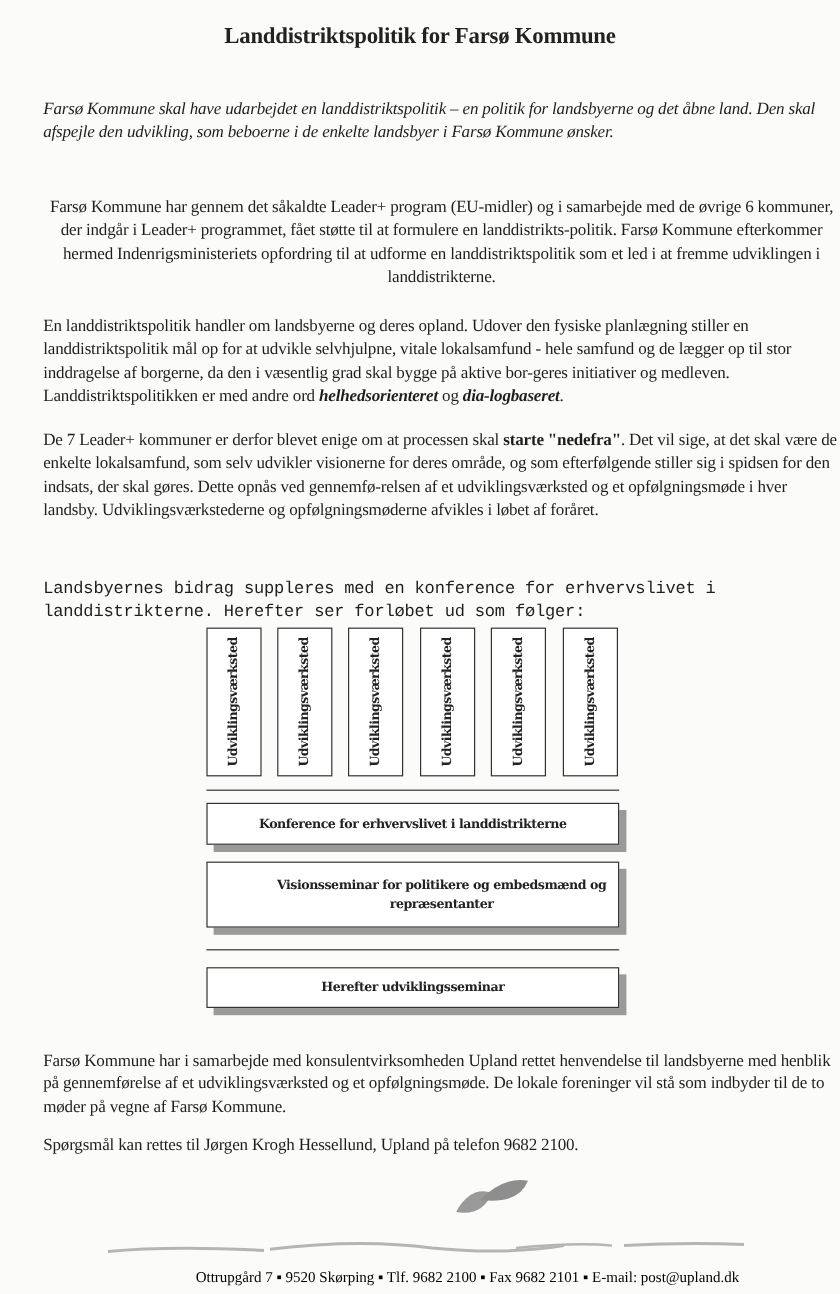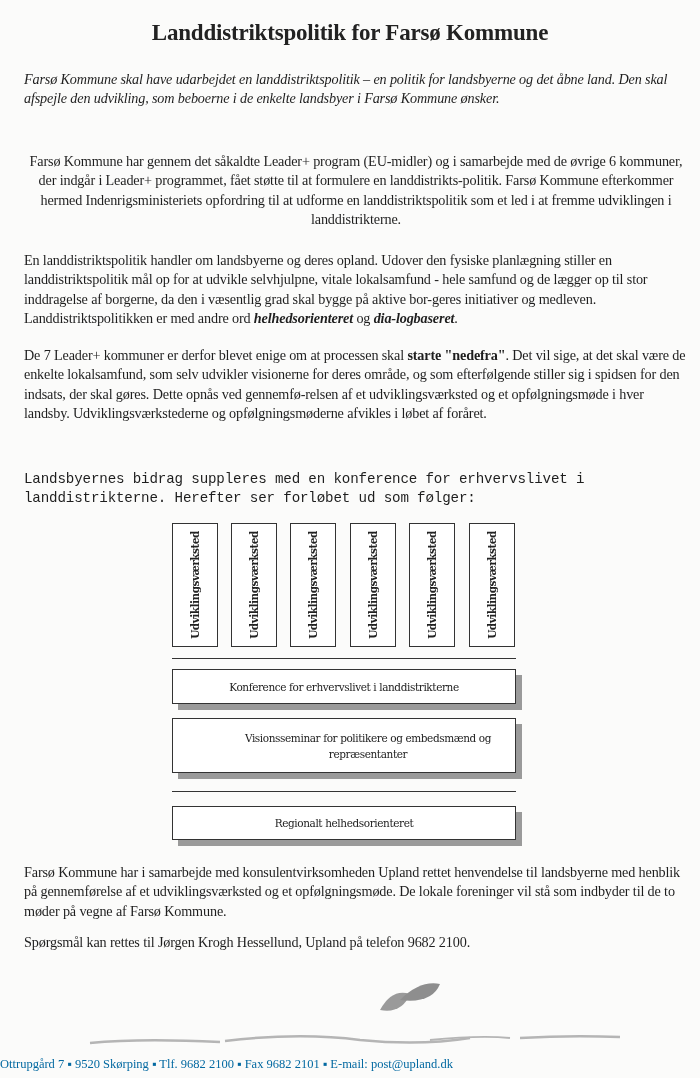--- a/index.html
+++ b/index.html
@@ -2,25 +2,25 @@
 <html><head>
 <meta charset="utf-8">
 <style>
   html, body { margin: 0; padding: 0; }
   body {
     width: 700px; height: 1078px; background: #fbfbfa; position: relative; overflow: hidden;
     font-family: "Liberation Serif", serif; color: #1e1e1e;
   }
   .title {
     position: absolute; top: 20px; left: 0; width: 700px; text-align: center;
-    font-size: 23px; font-weight: bold; letter-spacing: -0.2px; color: #222;
+    font-size: 19px; font-weight: bold; letter-spacing: -0.2px; color: #222;
   }
   .para {
     position: absolute; left: 20px; width: 664px; font-size: 14.2px; line-height: 19.3px;
-    margin: 4px; letter-spacing: -0.15px;
+    margin: 16px; letter-spacing: -0.15px;
   }
   .intro { top: 66px; font-style: italic; }
   .p1 { top: 148px; text-align: center; }
   .p2 { top: 247px; }
   .p3 { top: 342px; }
   .p4 { top: 466px; font-family: Liberation Mono, monospace; }
   .p5 { top: 859px; }
   .p6 { top: 929px; }
   em { font-style: italic; font-weight: bold; }
   b { font-weight: bold; }
@@ -35,35 +35,35 @@
     transform: rotate(-90deg); white-space: nowrap;
     font-family: "DejaVu Serif", serif; font-weight: bold; font-size: 10.5px;
     letter-spacing: -0.5px; color: #222;
   }
   .hline { position: absolute; left: 172px; width: 344px; height: 0; border-top: 1.5px solid #333; }
   .hbox {
     position: absolute; left: 172px; width: 344px; box-sizing: border-box;
     border: 1.5px solid #333; background: #fff;
     box-shadow: 6px 6px 0 #9a9a9a;
     display: flex; align-items: center; justify-content: center; text-align: center;
-    font-family: "DejaVu Serif", serif; font-weight: normal; font-size: 10.5px;
+    font-family: "DejaVu Serif", serif; font-weight: bold; font-size: 10.5px;
     letter-spacing: -0.4px; line-height: 16px; color: #222;
   }
   .hb1 { top: 669px; height: 35px; }
   .hb2 { top: 718px; height: 55px; padding-left: 48px; }
   .hb3 { top: 806px; height: 34px; }
 
   .logo-area { position: absolute; left: 0; top: 980px; width: 700px; height: 70px; }
   .logo-text {
     position: absolute; left: 262px; top: 4px; font-family: "DejaVu Serif", serif;
     font-style: italic; font-size: 38px; color: #333; letter-spacing: 1px;
   }
   .footer {
-    position: absolute; top: 1057px; left: 0; width: 616px; text-align: left;
-    font-size: 12.5px; color: #0369a1;
+    position: absolute; top: 1057px; left: 0; width: 616px; text-align: right;
+    font-size: 12.5px; color: #000000;
   }
 </style>
 </head>
 <body>
 
 <div class="title">Landdistriktspolitik for Farsø Kommune</div>
 
 <p class="para intro">Farsø Kommune skal have udarbejdet en landdistriktspolitik – en politik for landsbyerne og det åbne land. Den skal afspejle den udvikling, som beboerne i de enkelte landsbyer i Farsø Kommune ønsker.</p>
 <p class="para p1">Farsø Kommune har gennem det såkaldte Leader+ program (EU-midler) og i samarbejde med de øvrige 6 kommuner, der indgår i Leader+ programmet, fået støtte til at formulere en landdistrikts-politik. Farsø Kommune efterkommer hermed Indenrigsministeriets opfordring til at udforme en landdistriktspolitik som et led i at fremme udviklingen i landdistrikterne.</p>
 <p class="para p2"><span>En landdistriktspolitik handler om landsbyerne og deres opland. Udover den fysiske planlægning stiller en landdistriktspolitik mål op for at udvikle selvhjulpne, vitale lokalsamfund - hele samfund og de lægger op til stor inddragelse af borgerne, da den i væsentlig grad skal bygge på aktive bor-geres initiativer og medleven. Landdistriktspolitikken er med andre ord </span><em>helhedsorienteret</em><span> og </span><em>dia-logbaseret</em><span>.</span></p>
@@ -91,21 +91,21 @@
     </div>
 
   <div class="hline" style="top:658px"></div>
   <div class="hbox hb1">Konference for erhvervslivet i landdistrikterne</div>
   <div class="hbox hb2">
     <div>
       <div>Visionsseminar for politikere og embedsmænd og repræsentanter</div>
     </div>
   </div>
   <div class="hline" style="top:791px"></div>
-  <div class="hbox hb3">Regionalt helhedsorienteret</div>
+  <div class="hbox hb3">Herefter udviklingsseminar</div>
 </div>
 
 <p class="para p5">Farsø Kommune har i samarbejde med konsulentvirksomheden Upland rettet henvendelse til landsbyerne med henblik på gennemførelse af et udviklingsværksted og et opfølgningsmøde. De lokale foreninger vil stå som indbyder til de to møder på vegne af Farsø Kommune.</p>
 <p class="para p6">Spørgsmål kan rettes til Jørgen Krogh Hessellund, Upland på telefon 9682 2100.</p>
 
 <div class="logo-area">
   <svg width="700" height="70" style="position:absolute;left:0;top:0">
     <path d="M90 63 Q140 58 220 62" stroke="#b5b5b5" stroke-width="2.5" fill="none"></path>
     <path d="M225 61 Q300 52 360 60 Q420 66 470 58" stroke="#b5b5b5" stroke-width="2.5" fill="none"></path>
     <path d="M430 60 Q480 55 510 58" stroke="#b5b5b5" stroke-width="2" fill="none"></path>

